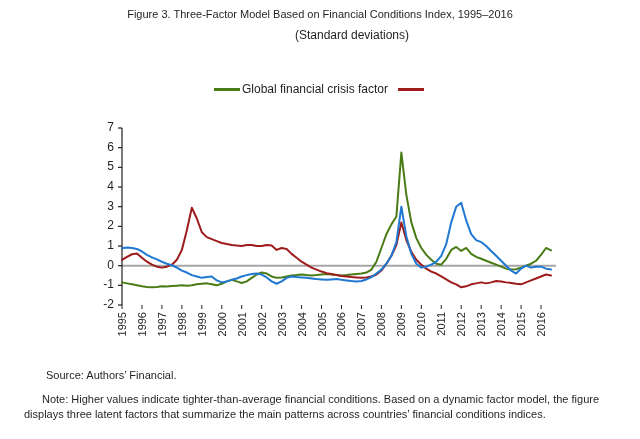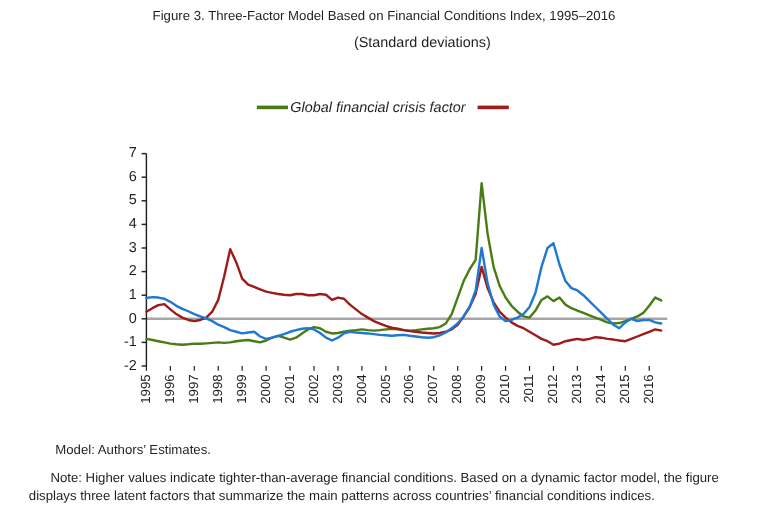--- a/index.html
+++ b/index.html
@@ -16,21 +16,21 @@
     position:absolute;left:0;top:28px;width:640px;text-align:center;
     font-size:12px;color:#231f20;padding-left:32px;
   }
   .legend{
     position:absolute;left:0;top:82px;width:640px;
     display:flex;justify-content:center;align-items:center;gap:0px;
     font-size:12px;color:#231f20;
   }
   .legend-item{display:flex;align-items:center;}
   .legend-swatch{display:inline-block;width:26px;height:3px;margin-right:2px;}
-  .legend-label{margin-right:10px;white-space:nowrap;font-style:italic;}
+  .legend-label{margin-right:10px;white-space:nowrap;}
 
   .plot-wrap{position:absolute;left:0;top:0;width:640px;height:439px;}
   .chart-svg{position:absolute;left:0;top:0;}
 
   .ytick-label{
     position:absolute;font-size:12px;color:#231f20;
     text-align:right;width:24px;
   }
   .xtick-label{
     position:absolute;font-size:11px;color:#231f20;
@@ -133,14 +133,14 @@
       <div class="xtick-label" style="left: 415.31px; top: 312px;">2010</div>
       <div class="xtick-label" style="left: 435.264px; top: 312px;">2011</div>
       <div class="xtick-label" style="left: 455.218px; top: 312px;">2012</div>
       <div class="xtick-label" style="left: 475.172px; top: 312px;">2013</div>
       <div class="xtick-label" style="left: 495.126px; top: 312px;">2014</div>
       <div class="xtick-label" style="left: 515.08px; top: 312px;">2015</div>
       <div class="xtick-label" style="left: 535.034px; top: 312px;">2016</div>
     </div>
 </div>
 
-<div class="source-note">Model: Authors’ Estimates.</div>
+<div class="source-note">Source: Authors’ Financial.</div>
 <div class="note-block">Note: Higher values indicate tighter-than-average financial conditions. Based on a dynamic factor model, the figure displays three latent factors that summarize the main patterns across countries’ financial conditions indices.</div>
 
 </body></html>

